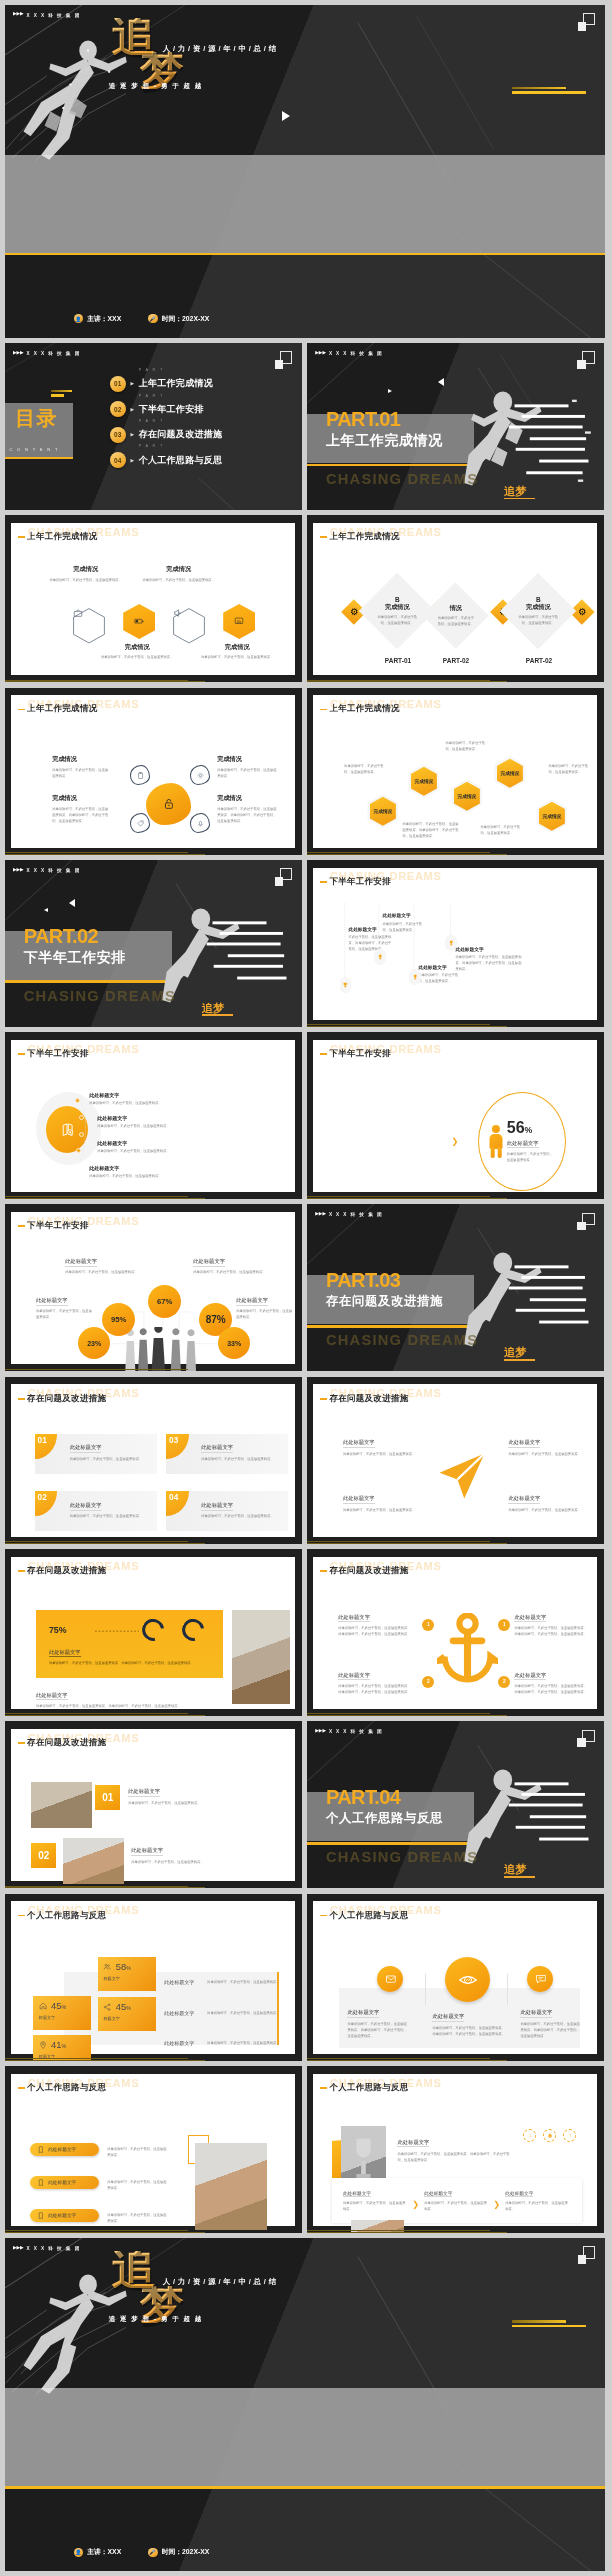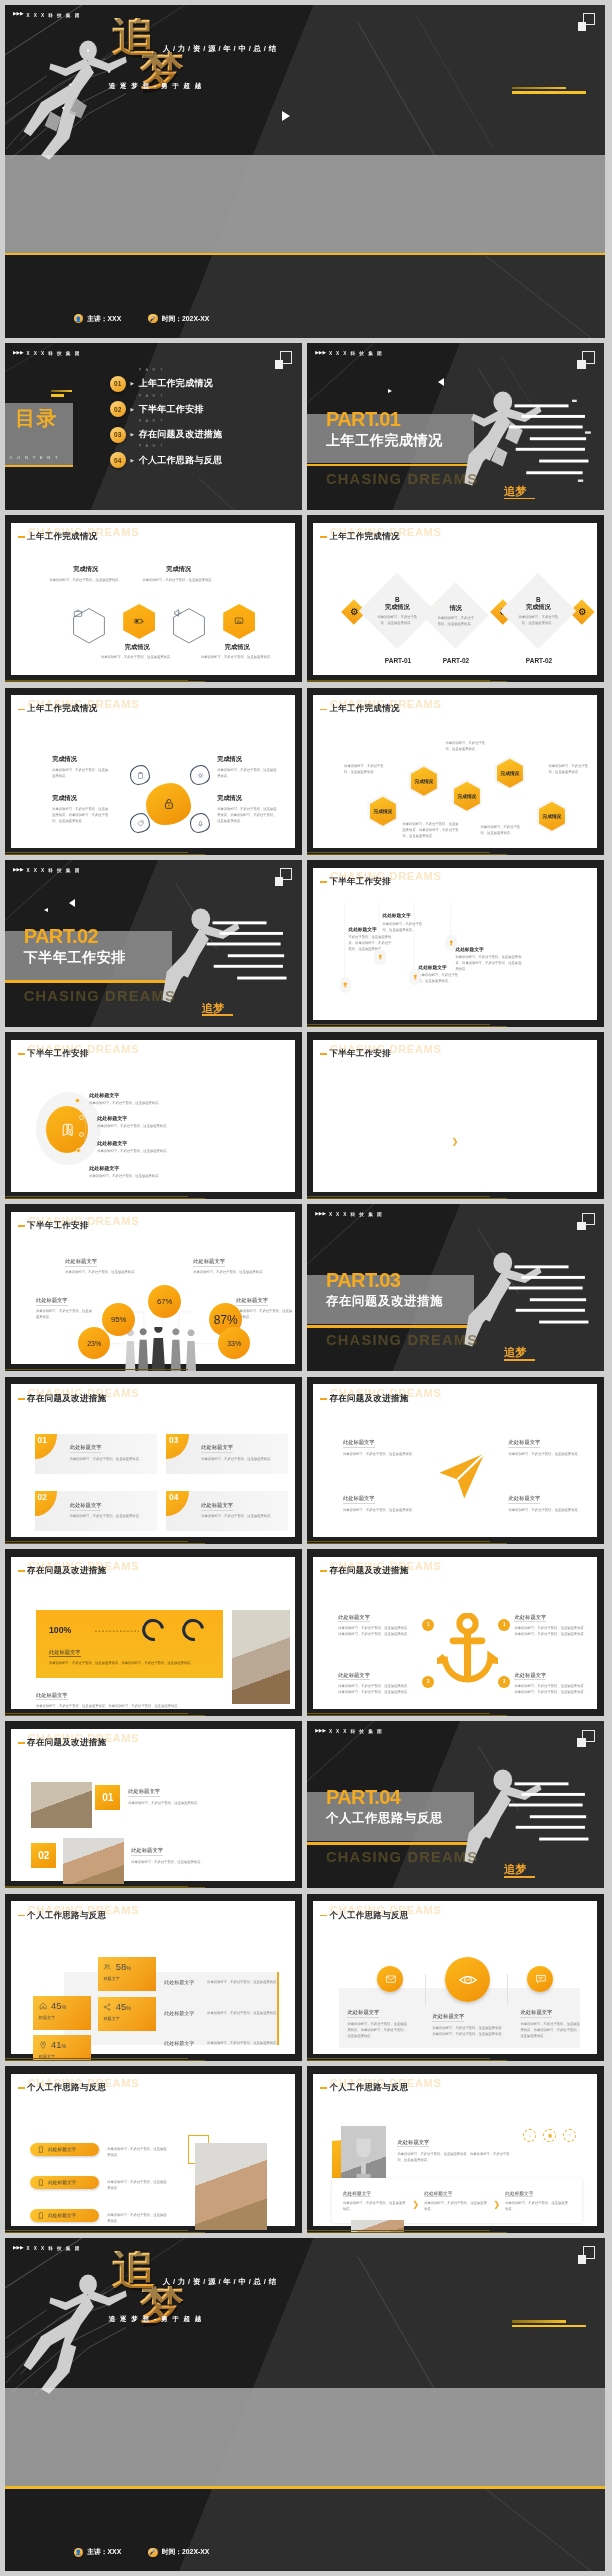--- a/index.html
+++ b/index.html
@@ -73,21 +73,21 @@
   .cover .meta{
     position:absolute; left:69px; bottom:14px; z-index:8; display:flex; gap:27px; align-items:center;
   }
   .cover .meta .mi{ display:flex; align-items:center; gap:4.1px; color:#fff; font-size:6.8px; font-weight:700;}
   .cover .dot{ width:9.4px;height:9.4px; border-radius:50%;
      background:linear-gradient(150deg,#fbd27f,#ee9a16); display:flex; align-items:center; justify-content:center;
      font-size:5.3px; color:#3a2a06;}
 
   
   .toc .leftbox{
-    position:absolute; left:-1.2px; top:60px; width:69px; height:64px;
+    position:absolute; left:-1.2px; top:60px; width:69px; height:56px;
     background:rgba(150,150,150,.78);
   }
   .toc .leftbox .cn{
     position:absolute; left:11.8px; top:4.7px; font-family:"DejaVu Serif","Liberation Serif",serif;
     font-size:20px; color:#f3ae22; font-weight:700; letter-spacing:1.2px; line-height:1;
   }
   .toc .leftbox .en{
     position:absolute; left:5.9px; bottom:7px; font-size:4.1px; color:#e9e9e9; letter-spacing:1.8px;
   }
   .toc .leftbox .ul{ position:absolute; left:0; bottom:0; width:100%; height:2.4px; background:#f3b01c;}
@@ -180,21 +180,21 @@
      width:13px;height:15.3px; background:linear-gradient(150deg,#fcb01a,#f39a0e); border-radius:4.7px 4.7px 1.8px 1.8px;}
   .person .lg{ position:absolute; left:50%; top:22.4px; transform:translateX(-50%);
      width:10.6px;height:10.6px;}
   .person .lg:before,.person .lg:after{ content:""; position:absolute; top:0; width:4.1px;height:10.6px;
      background:linear-gradient(150deg,#fbae18,#f2980c); border-radius:0 0 1.8px 1.8px;}
   .person .lg:before{left:0;} .person .lg:after{right:0;}
   .bignum{ font-size:16px; font-weight:800; color:#2b2b2b; line-height:1;}
   .bignum span{ font-size:8.8px;}
 
   .bub{ border-radius:50%; background:linear-gradient(150deg,#fcb618,#f28d09);
-     display:flex;align-items:center;justify-content:center; color:#2a2a2a; font-weight:400;}
+     display:flex;align-items:center;justify-content:center; color:#2a2a2a; font-weight:700;}
 
   .numcard{ background:linear-gradient(90deg,#efefef,#f7f7f7); height:40px; position:relative;}
   .numcard .tag{ position:absolute; left:0; top:0; width:22.4px;height:25px;
      background:linear-gradient(150deg,#fcbb1e,#f29a10);
      border-bottom-right-radius:22.4px 25px; color:#fff; font-size:8.2px; font-weight:700;
      display:flex; align-items:flex-start; justify-content:flex-start; padding:1.8px 0 0 2.9px;}
   .numcard .ct{ position-top:0; margin-left:35px; padding-top:6.5px;}
 
   .ttl-u{ font-size:5.3px; color:#3b3b3b; font-weight:400; border-bottom:0.6px solid #d7d7d7; display:inline-block; padding-bottom:0.6px;}
 
@@ -780,20 +780,32 @@
 
   <div class="slide w">
     <div class="card">
       <div class="ghosth">CHASING DREAMS</div>
       <div class="stitle">
           <span class="dash"></span>
           <span class="t">下半年工作安排</span>
         </div>
       <div class="body">
         <div class="chev" style="position:absolute;left:131px;top:69px">❯</div>
+        <div class="circbig" style="position:absolute;left:158px;top:25px;width:88px;height:99px;border-radius:50%">
+          <div class="person">
+              <div class="hd"></div>
+              <div class="bd"></div>
+              <div class="lg"></div>
+            </div>
+          <div style="width:49px">
+            <div class="bignum"><span style="font-size:16px">56</span><span>%</span></div>
+            <div class="ttl-u" style="margin-top:2.9px">此处标题文字</div>
+            <div class="p" style="margin-top:2.4px">简单说明即可，不必过于繁琐，注意版面美观度。</div>
+          </div>
+        </div>
       </div>
     </div>
     <div class="footline">
         <i style="left:0;bottom:1.8px;width:183px"></i>
         <i style="left:0;bottom:0;width:200px"></i>
       </div>
   </div>
 
   <div class="slide w">
     <div class="card">
@@ -842,21 +854,21 @@
           <g fill="#b5b5b5">
               <path d="M118 16 a6 6 0 1 1 .1 0 M112 24 h12 l3 58 h-18 Z"></path>
             </g>
         </svg>
         <div class="bub" style="position:absolute;left:130px;top:46px;width:33px;height:33px;font-size:7.7px">
             <span>67%</span>
           </div>
         <div class="bub" style="position:absolute;left:84px;top:64px;width:33px;height:33px;font-size:7.7px">
             <span>95%</span>
           </div>
-        <div class="bub" style="position:absolute;left:191px;top:64px;width:33px;height:33px;font-size:12px">
+        <div class="bub" style="position:absolute;left:181px;top:64px;width:33px;height:33px;font-size:10px">
             <span>87%</span>
           </div>
         <div class="bub" style="position:absolute;left:60px;top:88px;width:32px;height:32px;font-size:7px">
             <span>23%</span>
           </div>
         <div class="bub" style="position:absolute;left:200px;top:88px;width:32px;height:32px;font-size:7px">
             <span>33%</span>
           </div>
       </div>
     </div>
@@ -978,21 +990,21 @@
 
   <div class="slide w">
     <div class="card">
       <div class="ghosth">CHASING DREAMS</div>
       <div class="stitle">
           <span class="dash"></span>
           <span class="t">存在问题及改进措施</span>
         </div>
       <div class="body">
         <div style="position:absolute;left:17.7px;top:26px;width:187px;height:68px;background:linear-gradient(180deg,#fcb019,#f7bb1f)">
-          <div style="position:absolute;left:13px;top:10.6px" class="bignum"><span>100%</span></div>
+          <div style="position:absolute;left:13px;top:10.6px" class="bignum"><span>75%</span></div>
           <svg style="position:absolute;left:59px;top:20px" width="44" height="2.4" viewBox="0 0 74 4">
               <line x1="0" y1="2" x2="74" y2="2" stroke="#5a4105" stroke-width="1" stroke-dasharray="3 3"></line>
             </svg>
           <div style="position:absolute;left:106px;top:9.4px;width:22.4px;height:22.4px;border-radius:50%;border:3.5px solid #1f2c3f;border-right-color:transparent;transform:rotate(35deg)"></div>
           <div style="position:absolute;left:146px;top:9.4px;width:22.4px;height:22.4px;border-radius:50%;border:3.5px solid #1f2c3f;border-right-color:transparent;transform:rotate(35deg)"></div>
           <div style="position:absolute;left:13px;top:35px">
             <div class="ttl-u" style="border-color:#8a6a10">此处标题文字</div>
             <div class="p" style="color:#5c4407;width:168px;margin-top:2.4px">简单说明即可，不必过于繁琐，注意版面美观度。简单说明即可，不必过于繁琐，注意版面美观度。</div>
           </div>
         </div>

